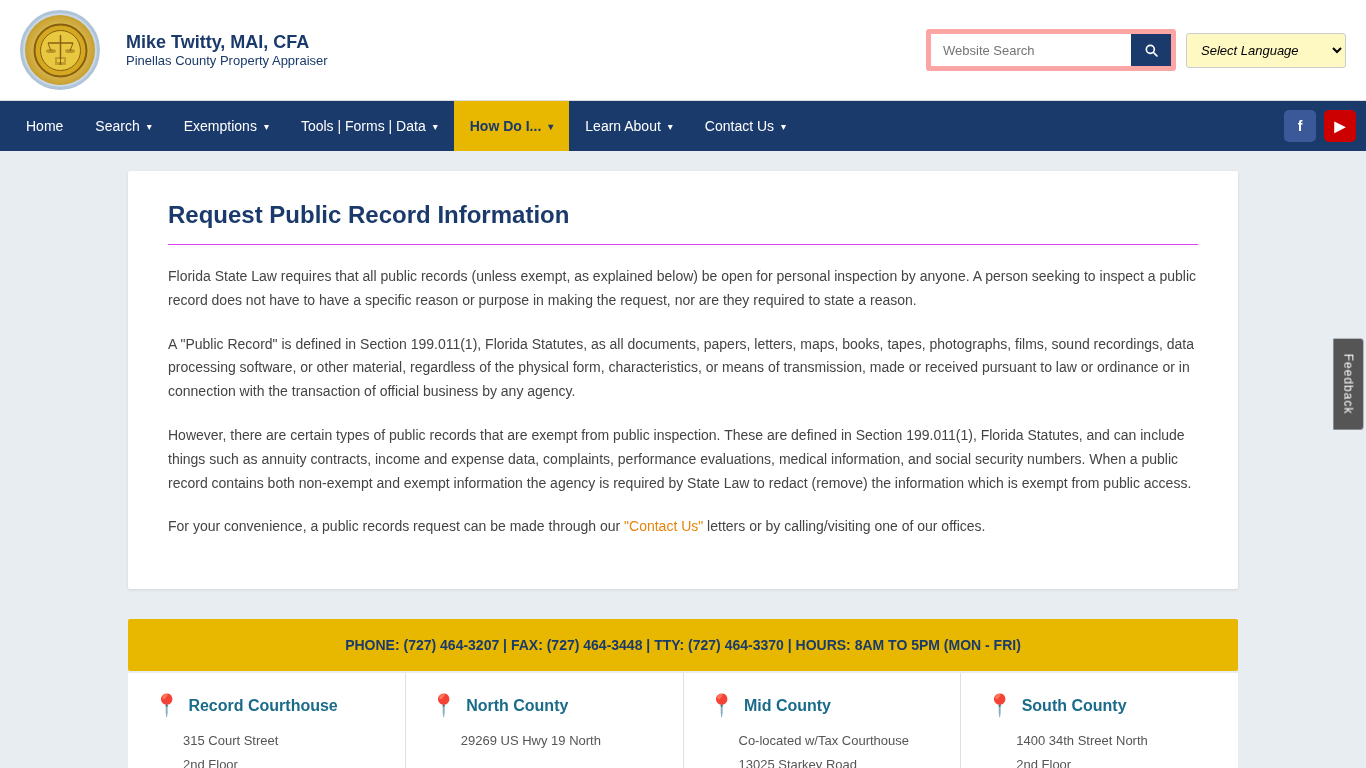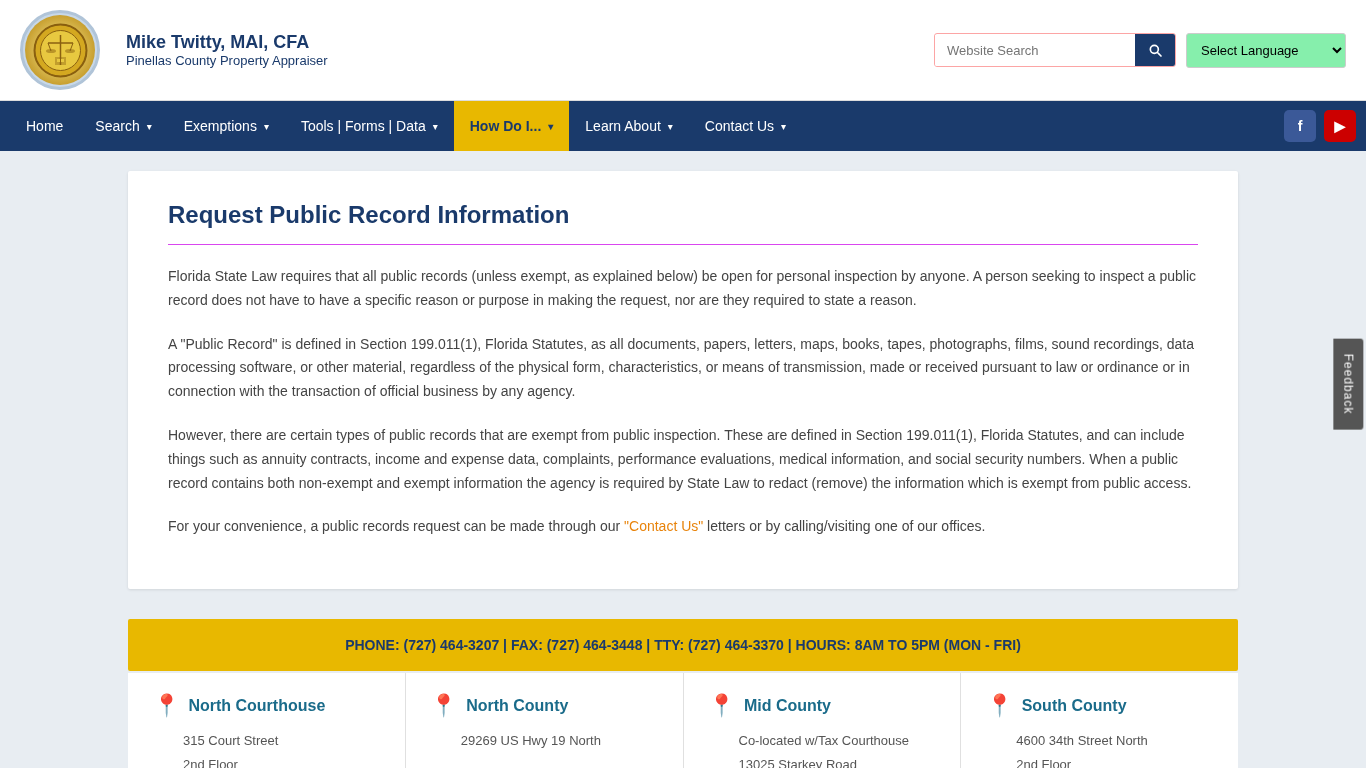--- a/index.html
+++ b/index.html
@@ -7,25 +7,25 @@
 
     
     #header { background: #fff; padding: 10px 20px; display: flex; align-items: center; justify-content: space-between; border-bottom: 1px solid #ddd; }
     #header-left { display: flex; align-items: center; gap: 26px; }
     #logo-circle { width: 80px; height: 80px; border-radius: 50%; background: #c8d8e8; border: 3px solid #b0c4d8; display: flex; align-items: center; justify-content: center; overflow: hidden; flex-shrink: 0; }
     #logo-inner { width: 70px; height: 70px; border-radius: 50%; background: radial-gradient(circle, #e8d070 30%, #c8a030 70%); display: flex; align-items: center; justify-content: center; font-size: 20px; }
     #org-name { display: flex; flex-direction: column; }
     #org-name-title { font-size: 18px; font-weight: bold; color: #1a3a6b; }
     #org-name-sub { font-size: 13px; color: #1a3a6b; }
     #header-right { display: flex; align-items: center; gap: 10px; }
-    #search-box { display: flex; align-items: center; border: 1px solid #fca5a5; border-radius: 3px; overflow: hidden; }
+    #search-box { display: flex; align-items: center; border: 5px solid #fca5a5; border-radius: 3px; overflow: hidden; }
     #search-input { padding: 8px 12px; border: none; outline: none; width: 200px; font-size: 13px; color: #999; }
     #search-btn { background: #1a3a6b; border: none; padding: 8px 12px; cursor: pointer; color: #fff; display: flex; align-items: center; }
     #search-btn svg { width: 16px; height: 16px; fill: white; }
-    #lang-select { padding: 8px 30px 8px 10px; border: 1px solid #ccc; border-radius: 3px; background: #86efac; font-size: 13px; cursor: pointer; appearance: auto; }
+    #lang-select { padding: 8px 30px 8px 10px; border: 1px solid #ccc; border-radius: 3px; background: #fef9c3; font-size: 13px; cursor: pointer; appearance: auto; font-style: italic; }
 
     
     #nav { background: #1a3a6b; display: flex; align-items: stretch; padding: 0 10px; }
     .nav-item { color: #fff; padding: 0 16px; display: flex; align-items: center; cursor: pointer; font-size: 14px; white-space: nowrap; height: 50px; text-decoration: none; border: none; background: none; gap: 5px; }
     .nav-item.active { background: #e8b800; color: #1a3a6b; font-weight: bold; }
     .nav-item .caret { font-size: 10px; margin-left: 2px; }
     #nav-social { margin-left: auto; display: flex; align-items: center; gap: 8px; }
     .social-btn { width: 32px; height: 32px; border-radius: 5px; display: flex; align-items: center; justify-content: center; font-weight: bold; font-size: 14px; cursor: pointer; }
     .social-fb { background: #3b5998; color: #fff; }
     .social-yt { background: #cc0000; color: #fff; }
@@ -122,21 +122,21 @@
       <span>For your convenience, a public records request can be made through our </span><a href="#" class="contact-link">"Contact Us"</a><span> letters or by calling/visiting one of our offices.</span>
     </p>
   </div>
 
   <div id="info-bar">PHONE: (727) 464-3207  |  FAX: (727) 464-3448  |  TTY: (727) 464-3370  |  HOURS: 8AM TO 5PM (MON - FRI)</div>
 
   <div id="offices">
     <div class="office-card">
       <div class="office-header">
         <span class="location-icon">📍</span>
-        <span class="office-name">North Courthouse</span>
+        <span class="office-name">Record Courthouse</span>
       </div>
       <div class="office-address">
         <div>315 Court Street</div>
         <div>2nd Floor</div>
 
       </div>
     </div>
     <div class="office-card">
       <div class="office-header">
         <span class="location-icon">📍</span>
@@ -157,21 +157,21 @@
         <div>13025 Starkey Road</div>
 
       </div>
     </div>
     <div class="office-card">
       <div class="office-header">
         <span class="location-icon">📍</span>
         <span class="office-name">South County</span>
       </div>
       <div class="office-address">
-        <div>4600 34th Street North</div>
+        <div>1400 34th Street North</div>
         <div>2nd Floor</div>
 
       </div>
     </div>
   </div>
 </div>
 
 <div id="feedback-tab">Feedback</div>
 
 </body></html>

